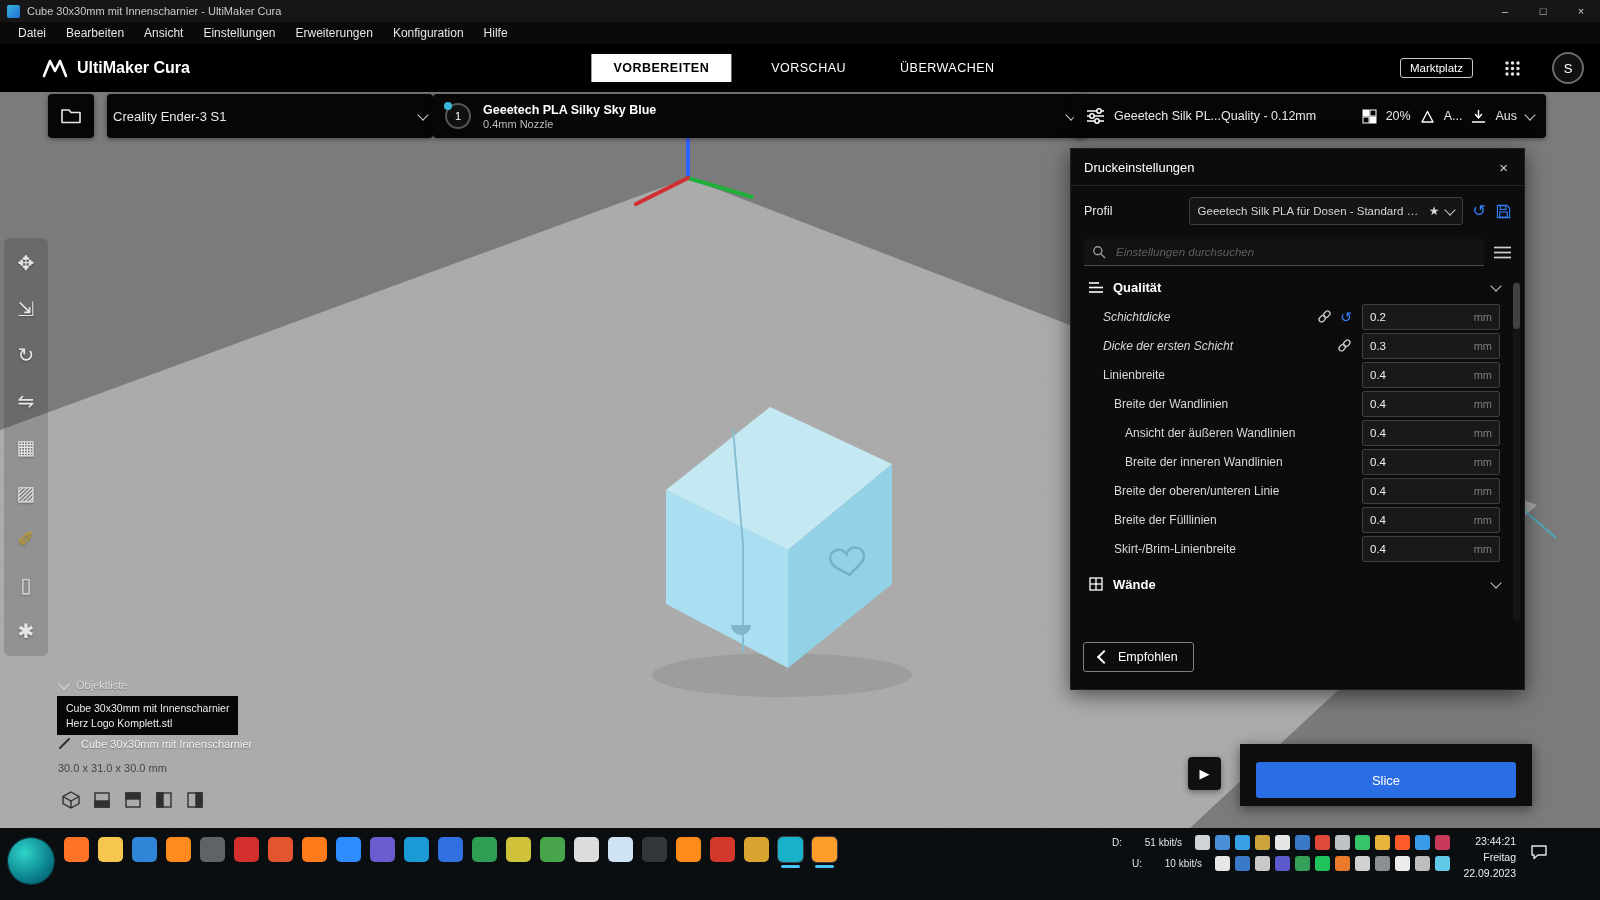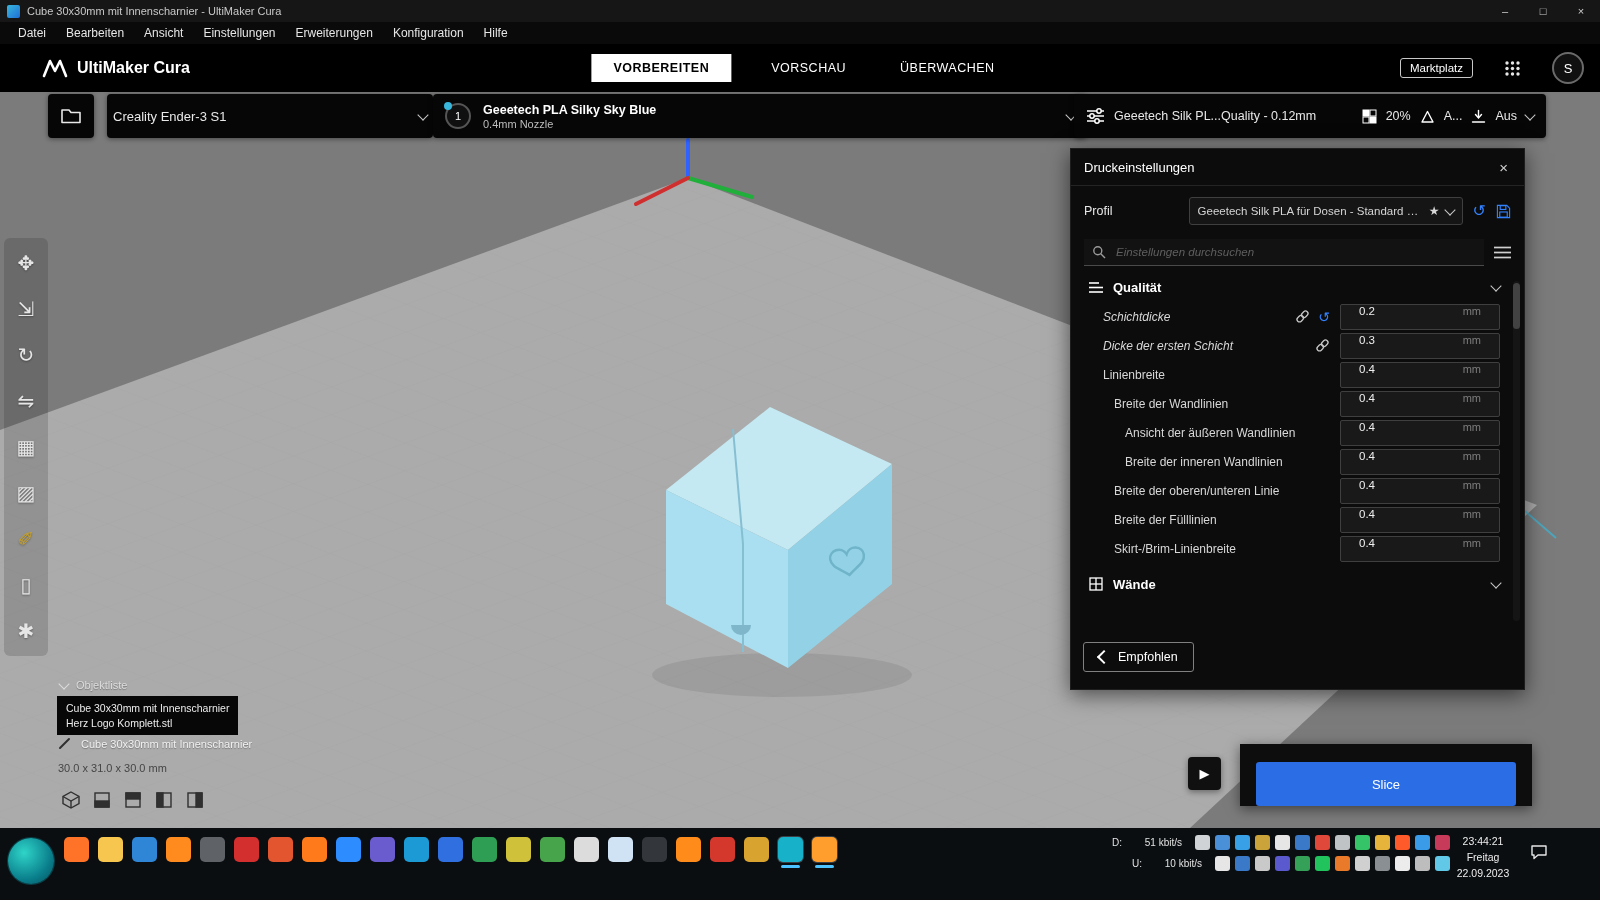--- a/index.html
+++ b/index.html
@@ -66,21 +66,21 @@
               font-size:13px;color:#fff}
   .sec-header .chev{margin-left:auto}
   .srow{display:flex;align-items:center;height:29px;padding:0 24px 0 32px}
   .slabel{flex:1;color:#d8d8d8;font-size:12px;white-space:nowrap;overflow:hidden}
   .mod .slabel{font-style:italic}
   .ind1 .slabel{padding-left:11px}
   .ind2 .slabel{padding-left:22px}
   .row-icons{display:flex;gap:8px;align-items:center;margin-right:4px}
   .reset-sm{color:#3282ff;font-size:14px;line-height:1}
   .val{width:122px;height:24px;background:#191919;border:1px solid #3f3f3f;border-radius:2px;
-       display:flex;align-items:flex-start;padding:0 18px;margin-left:6px;flex:none}
+       display:flex;align-items:center;padding:0 7px;margin-left:6px;flex:none}
   .vnum{flex:1;font-size:11.5px;color:#efefef}
   .vunit{font-size:11px;color:#7d7d7d}
   .sp-scrollbar{position:absolute;right:4px;top:132px;width:7px;height:340px;background:#151515;border-radius:4px}
   .sp-thumb{position:absolute;top:2px;left:0;width:7px;height:46px;background:#424242;border-radius:4px}
   .empfohlen{position:absolute;left:12px;bottom:17px;height:28px;border:1px solid #808080;border-radius:3px;
              display:flex;align-items:center;gap:9px;padding:0 15px;font-size:12.5px;color:#fff;background:#0c0c0c}
   
   #viewport{position:absolute;left:0;top:92px;width:1600px;height:736px;z-index:1}
   
   #left-tools{position:absolute;left:4px;top:238px;width:44px;display:flex;flex-direction:column;gap:16px;
@@ -97,36 +97,36 @@
             font-size:11px;color:#f0f0f0;text-shadow:0 1px 1px rgba(0,0,0,.3)}
   #obj-dims{position:absolute;left:58px;top:762px;z-index:6;font-size:11px;color:#454545}
   #view-icons{position:absolute;left:60px;top:789px;z-index:6;display:flex;gap:9px}
   .view-ico{width:22px;height:22px;display:flex;align-items:center;justify-content:center}
   
   #play-btn{position:absolute;left:1188px;top:757px;width:33px;height:33px;background:#101010;border-radius:4px;
             display:flex;align-items:center;justify-content:center;z-index:15;font-size:13px;color:#fff;
             box-shadow:0 2px 6px rgba(0,0,0,.4)}
   #slice-panel{position:absolute;left:1240px;top:744px;width:292px;height:62px;background:#0d0d0d;z-index:15;
                box-shadow:0 3px 12px rgba(0,0,0,.5)}
-  #slice-btn{position:absolute;left:16px;top:18px;width:260px;height:44px;background:#2a6de5;border-radius:3px;
+  #slice-btn{position:absolute;left:16px;top:18px;width:260px;height:36px;background:#2a6de5;border-radius:3px;
              display:flex;align-items:center;justify-content:center;font-size:13px;color:#fff}
   
   #taskbar{position:absolute;left:0;top:828px;width:1600px;height:72px;background:#0b0e11;z-index:70}
   #start-orb{position:absolute;left:8px;top:10px;width:46px;height:46px;border-radius:50%;
              background:radial-gradient(circle at 35% 32%,#2fd4c8,#0a7f8c 62%,#064e5a);box-shadow:0 0 0 1px #0a3f48}
   #taskbar-apps{position:absolute;left:64px;top:6px;display:flex;gap:9px;align-items:center;height:30px}
   .app-tile{width:25px;height:25px;border-radius:5px;position:relative;flex:none}
   .app-tile.active{box-shadow:0 0 0 1px #3a4046}
   .app-tile.active::after{content:"";position:absolute;left:3px;right:3px;bottom:-6px;height:3px;
                           background:#4cc2ff;border-radius:2px}
   .tray{position:absolute;right:150px;top:7px;display:flex;flex-direction:column;gap:6px;align-items:flex-end}
   .tray-row{display:flex;gap:5px;align-items:center}
   .net{font-size:10px;color:#e2e2e2;margin-right:8px;display:flex;gap:5px;width:70px;justify-content:space-between}
   .tray-tile{width:15px;height:15px;border-radius:3px;flex:none}
-  .clock{position:absolute;left:1450px;top:6px;width:66px;text-align:center;font-size:10.5px;line-height:1.5;color:#ededed}
+  .clock{position:absolute;left:1450px;top:6px;width:66px;text-align:right;font-size:10.5px;line-height:1.5;color:#ededed}
   .notif{position:absolute;left:1530px;top:16px}
 </style>
 </head>
 <body>
 
 <div class="titlebar">
   <span class="app-ico"></span>
   <span>Cube 30x30mm mit Innenscharnier - UltiMaker Cura</span>
   <span class="win-controls">
     <span class="win-btn">–</span>

